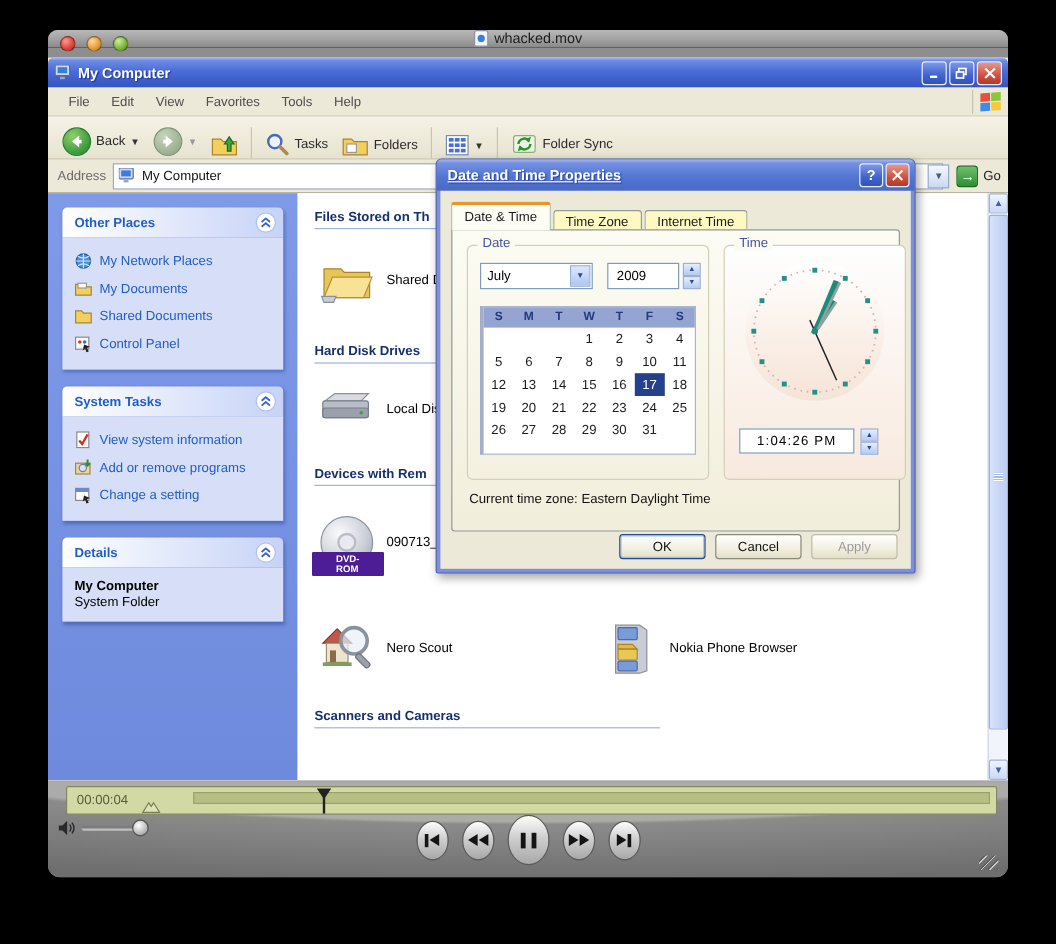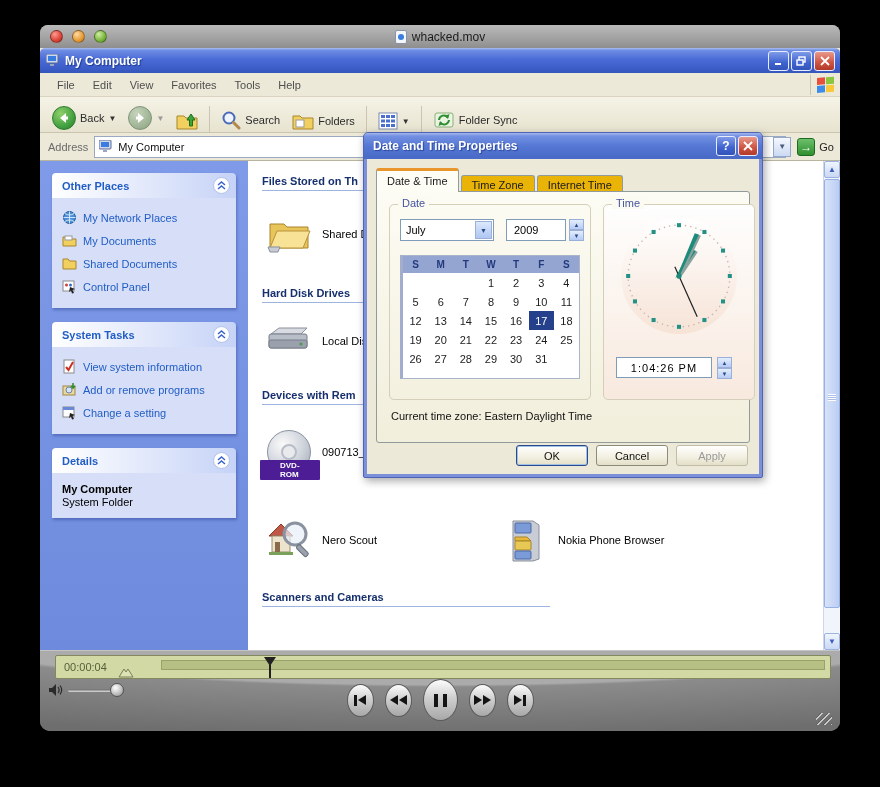--- a/index.html
+++ b/index.html
@@ -2,21 +2,21 @@
 <html><head>
 <meta charset="utf-8">
 <style>
   * { margin:0; padding:0; box-sizing:border-box; }
   body { width:880px; height:787px; background:#000; position:relative; overflow:hidden;
          font-family:"Liberation Sans", sans-serif; }
 
   
   #qt-window { position:absolute; left:40px; top:25px; width:800px; height:706px;
                border-radius:8px 8px 10px 10px; background:#8e8e8e; }
-  .qt-titlebar { height:25px; border-radius:8px 8px 0 0;
+  .qt-titlebar { height:15px; border-radius:8px 8px 0 0;
                  background:linear-gradient(#b9b9b9,#a2a2a2 55%,#8c8c8c);
                  border-bottom:1px solid #636363; position:relative;
                  display:flex; align-items:center; justify-content:center; }
   .traffic { position:absolute; left:10px; top:5px; display:flex; gap:9px; }
   .light { width:13px; height:13px; border-radius:50%; border:1px solid rgba(0,0,0,.35); }
   .light.red   { background:radial-gradient(circle at 35% 30%, #ff9a90, #da4338 60%, #a62c22); }
   .light.amber { background:radial-gradient(circle at 35% 30%, #ffd9a0, #e49b36 60%, #b26f1c); }
   .light.green { background:radial-gradient(circle at 35% 30%, #cdeea0, #7ab43c 60%, #4f7f1e); }
   .qt-title { font-size:12px; color:#1c1c1c; display:flex; align-items:center; gap:5px; }
   .qt-doc-icon { width:12px; height:14px; background:#f4f6fa; border:1px solid #8a93a8; border-radius:2px; position:relative; }
@@ -144,29 +144,29 @@
   .grip { position:absolute; right:8px; bottom:6px; width:16px; height:12px;
           background:repeating-linear-gradient(135deg, transparent 0 3px, #5e5e5e 3px 4px, #c8c8c8 4px 5px); }
 
   
   #dialog { position:absolute; left:363px; top:132px; width:400px; height:346px; z-index:60;
             background:#7c90da; border:1px solid #5163b4; border-radius:5px 5px 2px 2px;
             box-shadow:2px 3px 8px rgba(0,0,0,.35); }
   .dlg-title { height:26px; border-radius:4px 4px 0 0; position:relative;
     background:linear-gradient(#a4b6ee 0%, #7390e2 12%, #5578d4 50%, #4a6cc8 90%);
     display:flex; align-items:center; padding-left:9px; }
-  .dlg-title span { color:#fff; font-weight:bold; font-size:12px; text-shadow:1px 1px 1px #2a459c; }
+  .dlg-title span { color:#fff; font-weight:bold; font-size:12px; text-shadow:1px 1px 1px #2a459c;text-decoration:underline; }
   .dlg-tbtns { position:absolute; right:4px; top:3px; display:flex; gap:2px; }
   .dbtn { width:20px; height:20px; border-radius:3px; border:1px solid #e8ecff; color:#fff;
           font-size:12px; font-weight:bold; display:flex; align-items:center; justify-content:center;
           background:linear-gradient(#7e9ae8,#3f63cf 60%,#3253b8); }
   .dbtn.close { background:linear-gradient(#e89a8c,#cf5240 60%,#b03a2a); }
   .dlg-body { position:absolute; top:26px; left:3px; right:3px; bottom:3px; background:#ece9d8; }
   .tabs { position:absolute; top:9px; left:9px; display:flex; align-items:flex-end; }
-  .tab { height:16px; padding:3px 10px 0; font-size:11px; color:#1a1a1a; background:#eab308;
+  .tab { height:16px; padding:3px 10px 0; font-size:11px; color:#1a1a1a; background:#fef9c3;
          border:1px solid #919b9c; border-bottom:none; border-radius:3px 3px 0 0; margin-right:2px; }
   .tab.active { height:24px; background:#fdfcf5; border-top:3px solid #e8962c; z-index:3;
                 padding-top:4px; margin-bottom:-1px; }
   .dlg-panel { position:absolute; top:32px; left:9px; right:9px; height:252px; z-index:2;
                border:1px solid #919b9c; background:linear-gradient(#fdfcf4,#f1eedb);
                border-radius:0 3px 3px 3px; }
   .fs { position:absolute; border:1px solid #d4cfb8; border-radius:5px; }
   .fs-legend { position:absolute; top:-8px; left:8px; background:inherit; padding:0 4px;
                font-size:11px; color:#44549e; background:#fcfbf2; }
   .fs-date { left:12px; top:12px; width:202px; height:196px; }
@@ -294,21 +294,21 @@
             <path d="M1 6 h7 l2 2 h11 v11 H1z" fill="#f2d060" stroke="#a8852a"></path>
             <path d="M11 10 L15 4 L19 10 h-2.5 v6 h-3 v-6z" fill="#3aa53a" stroke="#1f6a1f"></path>
           </svg>
       </div>
       <div class="tsep"></div>
       <div class="tbtn">
         <svg width="20" height="20" viewBox="0 0 20 20">
             <circle cx="8" cy="8" r="5.5" fill="#eef4ff" stroke="#4a6ab8" stroke-width="2"></circle>
             <line x1="12.5" y1="12.5" x2="18" y2="18" stroke="#b08850" stroke-width="3" stroke-linecap="round"></line>
           </svg>
-        <span>Search</span>
+        <span>Tasks</span>
       </div>
       <div class="tbtn">
         <svg width="22" height="18" viewBox="0 0 22 18">
             <path d="M1 4 h7 l2 2 h11 v11 H1z" fill="#f2d060" stroke="#a8852a"></path>
             <rect x="4" y="8" width="8" height="7" fill="#fff" stroke="#999"></rect>
           </svg>
         <span>Folders</span>
       </div>
       <div class="tsep"></div>
       <div class="tbtn">

